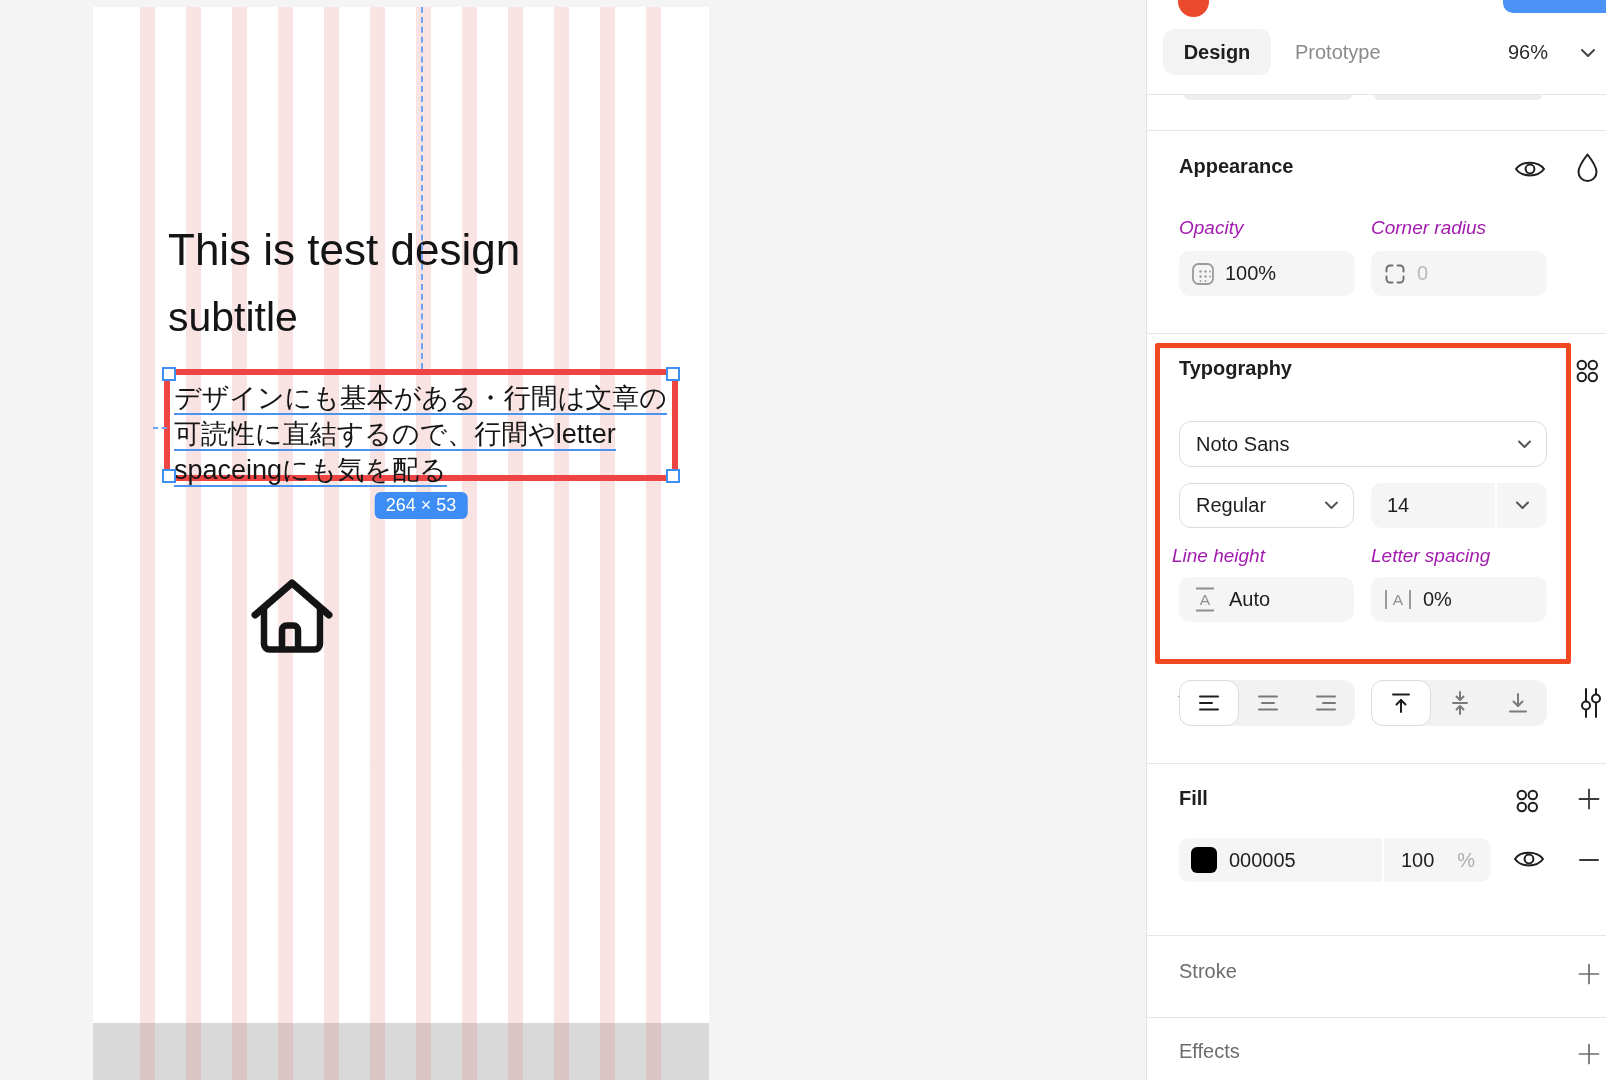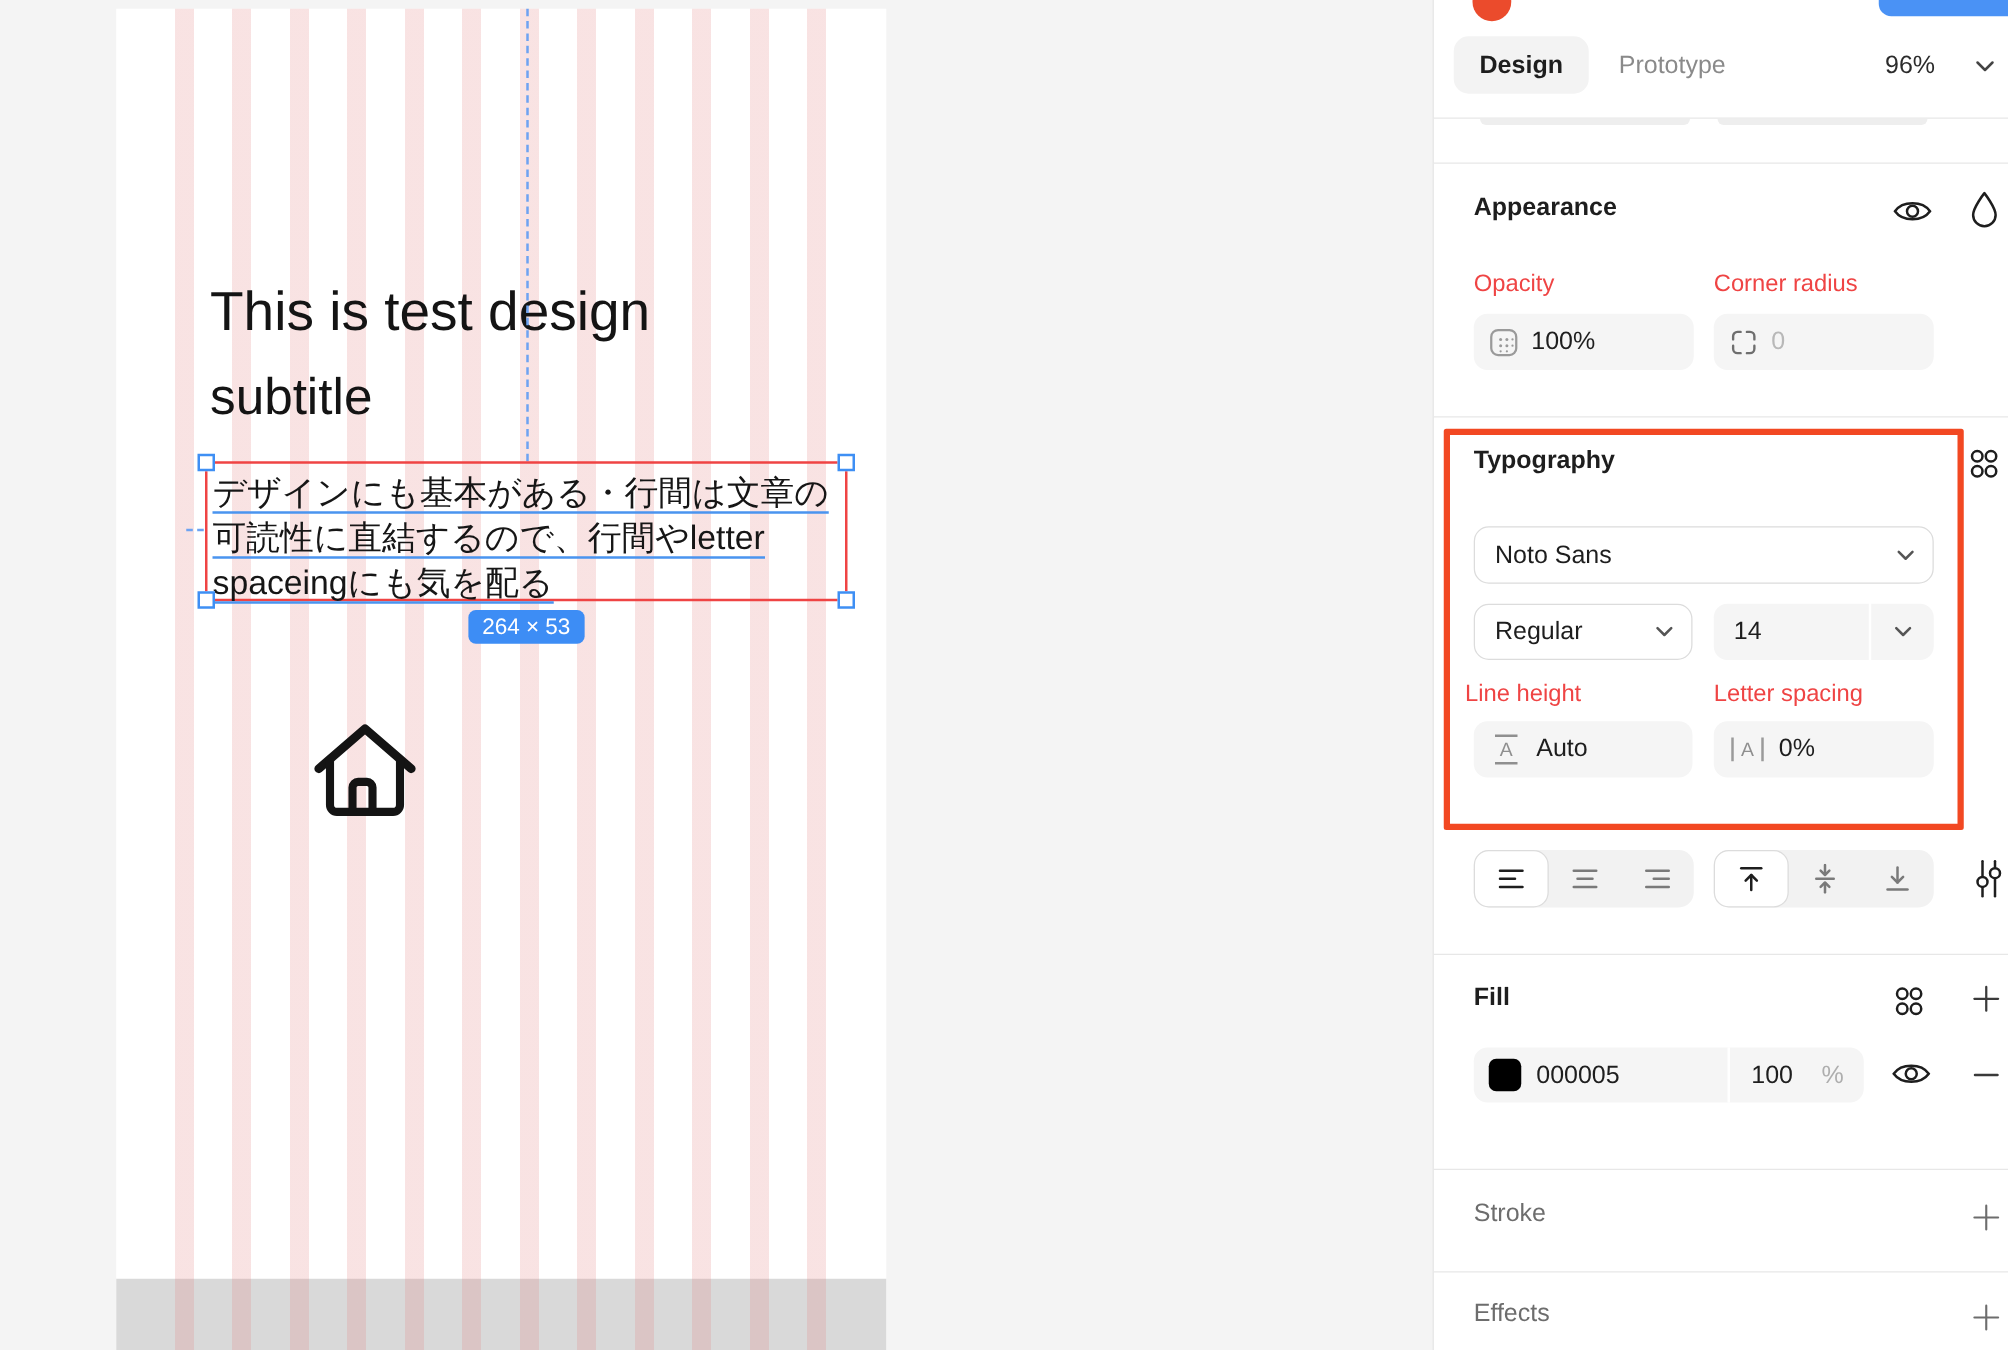--- a/index.html
+++ b/index.html
@@ -8,21 +8,21 @@
   .abs{position:absolute;}
 
   
   #frame{position:absolute;left:93px;top:7px;width:616px;height:1073px;background:#fff;}
   #footer-bar{position:absolute;left:0;top:1016px;width:100%;height:57px;background:#d9d9d9;z-index:1;}
   #stripes{position:absolute;left:47px;top:0;width:521px;height:100%;z-index:2;pointer-events:none;
     background:repeating-linear-gradient(to right,rgba(226,126,126,.22) 0 15px,transparent 15px 46px);}
   #canvas-title{position:absolute;left:75px;top:218px;font-size:44px;font-weight:500;color:#141414;z-index:3;white-space:nowrap;}
   #canvas-subtitle{position:absolute;left:75px;top:287px;font-size:41px;font-weight:400;color:#141414;z-index:3;}
   #guide-v{position:absolute;left:328px;top:0;height:362px;width:0;border-left:2px dashed #6da3f2;z-index:4;}
-  #selection{position:absolute;left:71px;top:362px;width:514px;height:112px;border:2px solid #ef4444;
+  #selection{position:absolute;left:71px;top:362px;width:514px;height:112px;border:6px solid #ef4444;
     box-sizing:border-box;z-index:5;}
   .handle{position:absolute;width:14px;height:14px;background:#fff;border:2px solid #3e8ff4;box-sizing:border-box;}
   #sel-text{padding:5px 0 0 4px;font-size:27px;line-height:36px;color:#161616;white-space:nowrap;}
   #sel-text span{border-bottom:2px solid #4a94ef;}
   #left-tick{position:absolute;left:-17px;top:52px;width:14px;height:0;border-top:2px dashed #6da3f2;}
   #dim-badge{position:absolute;left:50%;transform:translateX(-50%);top:117px;height:27px;line-height:27px;
     padding:0 11px;background:#3d8df5;border-radius:6px;color:#fff;font-size:18px;white-space:nowrap;}
   #home-icon{position:absolute;left:157px;top:570px;z-index:3;}
 
   
@@ -34,21 +34,21 @@
   #tab-design{position:absolute;left:16px;top:29px;width:108px;height:46px;background:#f3f3f3;border-radius:12px;
     display:flex;align-items:center;justify-content:center;font-size:20px;font-weight:600;color:#1e1e1e;}
   #tab-prototype{position:absolute;left:148px;top:29px;height:46px;display:flex;align-items:center;
     font-size:20px;color:#8a8a8a;}
   #zoom-label{position:absolute;left:361px;top:29px;height:46px;line-height:46px;font-size:20px;color:#2b2b2b;}
   #zoom-chevron{position:absolute;left:433px;top:48px;}
   .remnant{position:absolute;top:95px;height:5px;background:#eeeeee;border-radius:0 0 8px 8px;}
 
   .sec-head{position:absolute;font-size:20px;font-weight:600;color:#1e1e1e;}
   .sec-head.dim{color:#6d6d6d;font-weight:500;}
-  .lbl{position:absolute;font-size:19px;color:#ef4444;}
+  .lbl{position:absolute;font-size:19px;color:#a21caf;font-style:italic;}
   .field{position:absolute;height:45px;background:#f5f5f5;border-radius:11px;display:flex;align-items:center;
     box-sizing:border-box;padding-left:12px;font-size:20px;color:#1e1e1e;}
   .field .val{margin-left:10px;}
   .field .ph{color:#b8b8b8;}
   .select{position:absolute;height:46px;background:#fff;border:1.5px solid #dcdcdc;border-radius:12px;
     display:flex;align-items:center;box-sizing:border-box;padding:0 14px 0 16px;font-size:20px;color:#1e1e1e;gap:28px;}
   .select .grow{flex:1;}
   #red-box{position:absolute;left:8px;top:343px;width:416px;height:321px;border:5px solid #f24822;
     box-sizing:border-box;border-radius:2px;z-index:10;pointer-events:none;}
   #size-field{position:absolute;left:224px;top:483px;width:176px;height:45px;display:flex;}

